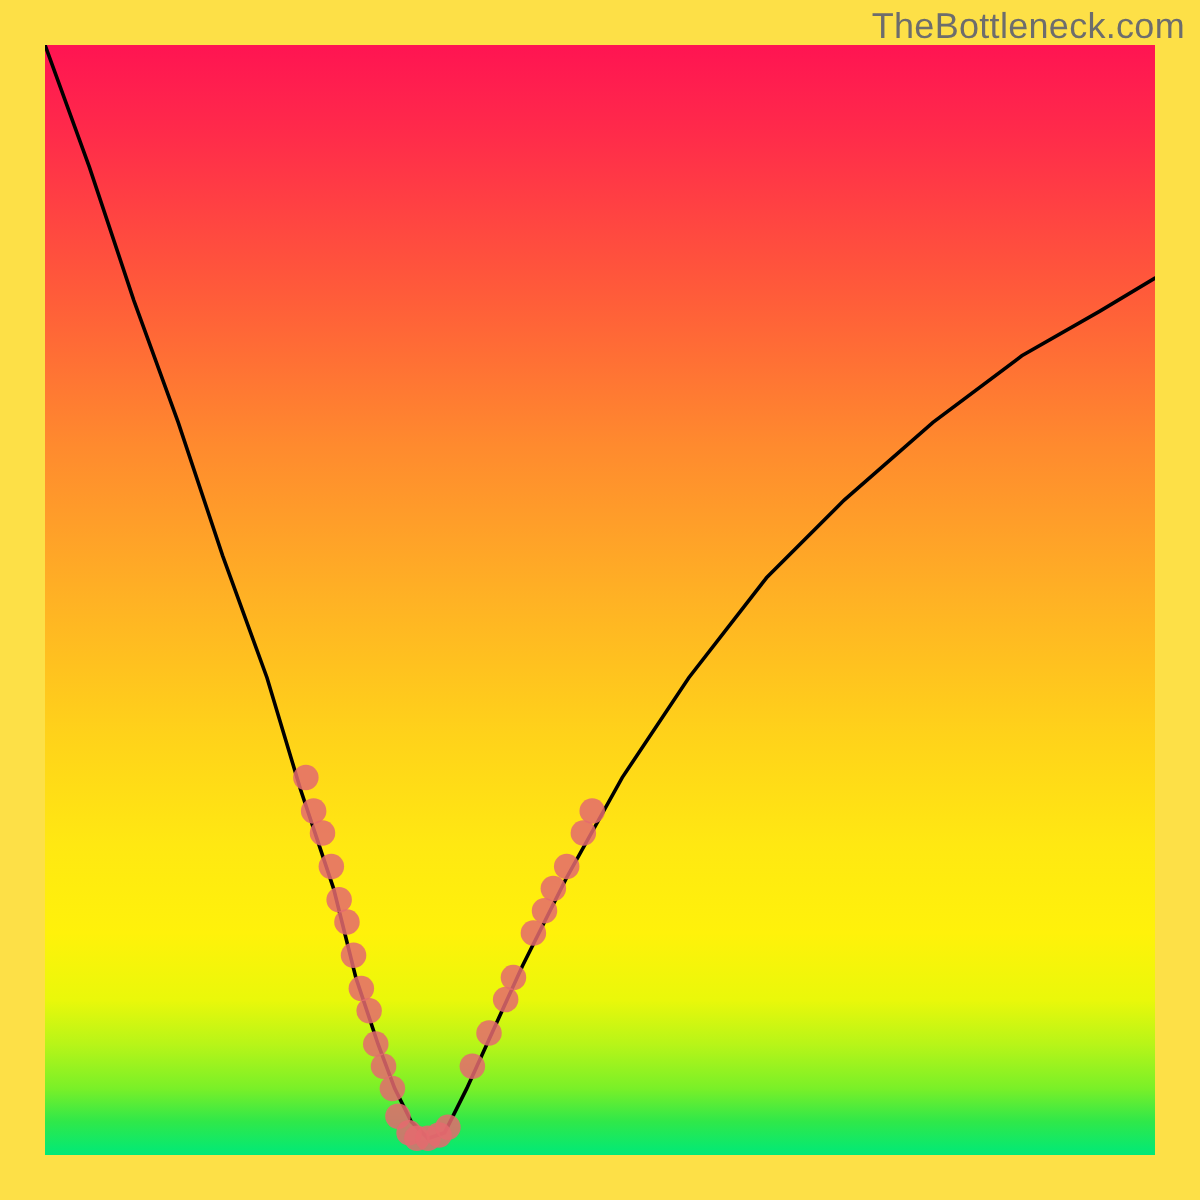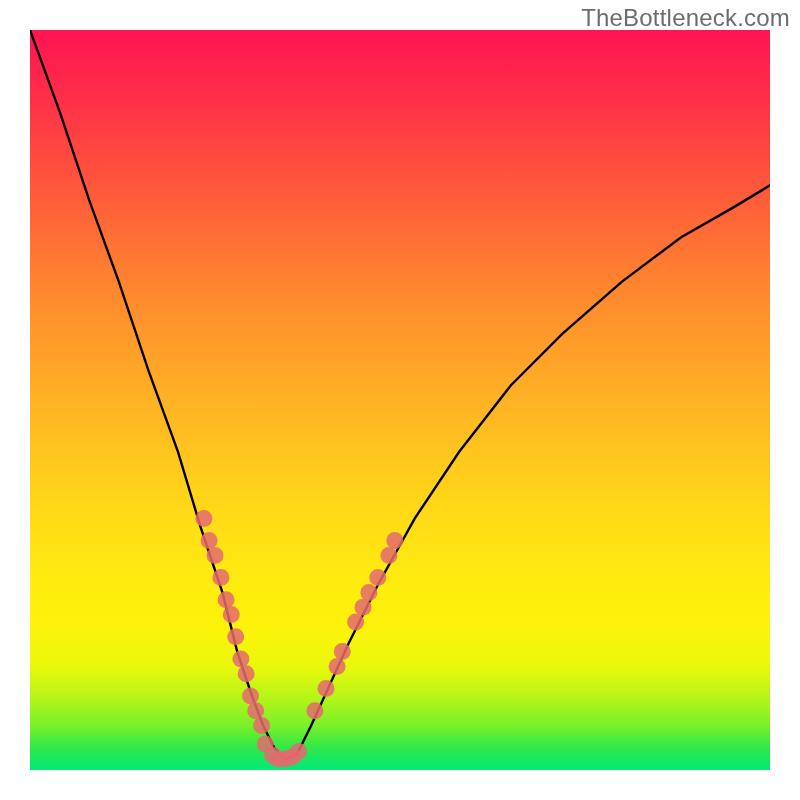--- a/index.html
+++ b/index.html
@@ -10,21 +10,21 @@
     overflow: hidden;
     background: #000;
     font-family: Arial, Helvetica, sans-serif;
   }
   .frame {
     position: absolute;
     left: 0;
     top: 0;
     width: 800px;
     height: 800px;
-    background: #ffffff;
+    background: #fde047;
   }
   .plot {
     position: absolute;
     left: 30px;
     top: 30px;
     width: 740px;
     height: 740px;
     
     background: linear-gradient(to bottom,
       #ff1452 0%,

